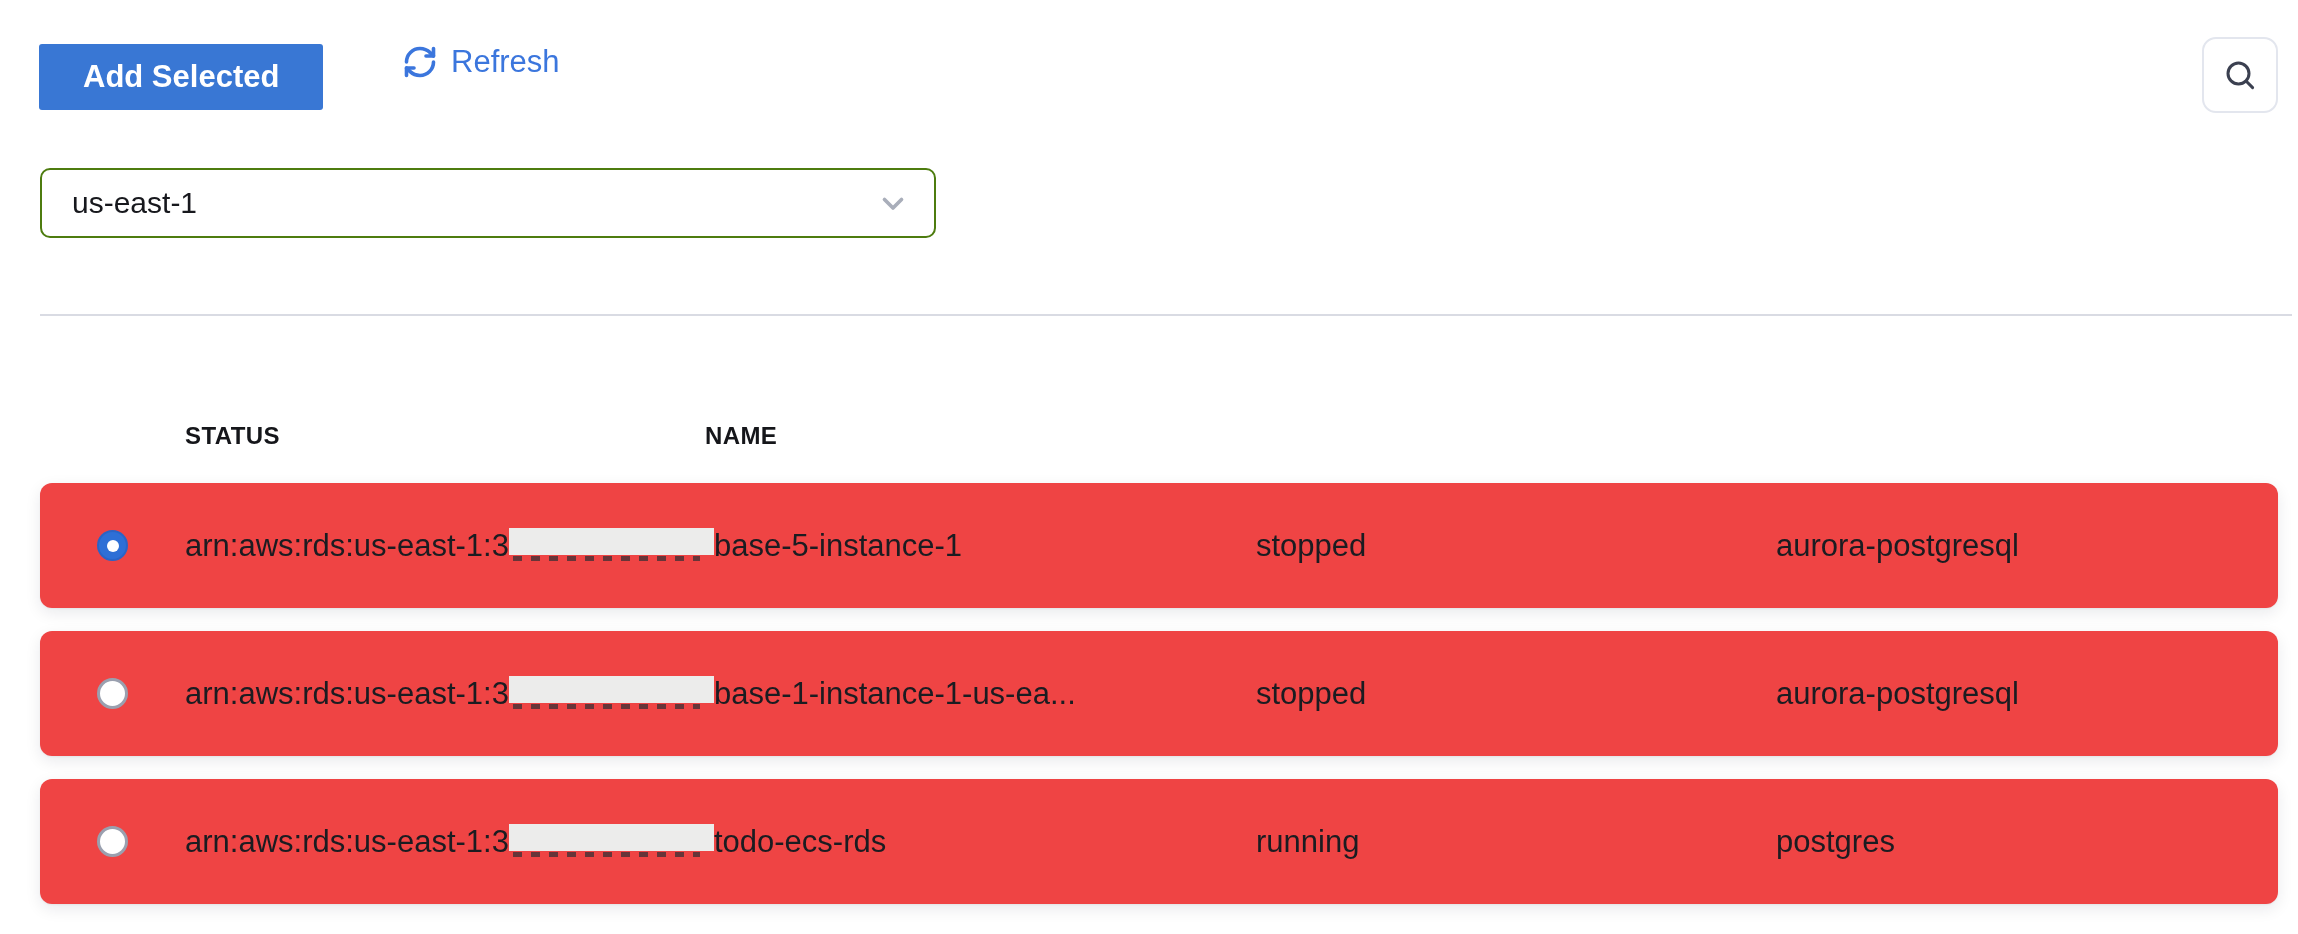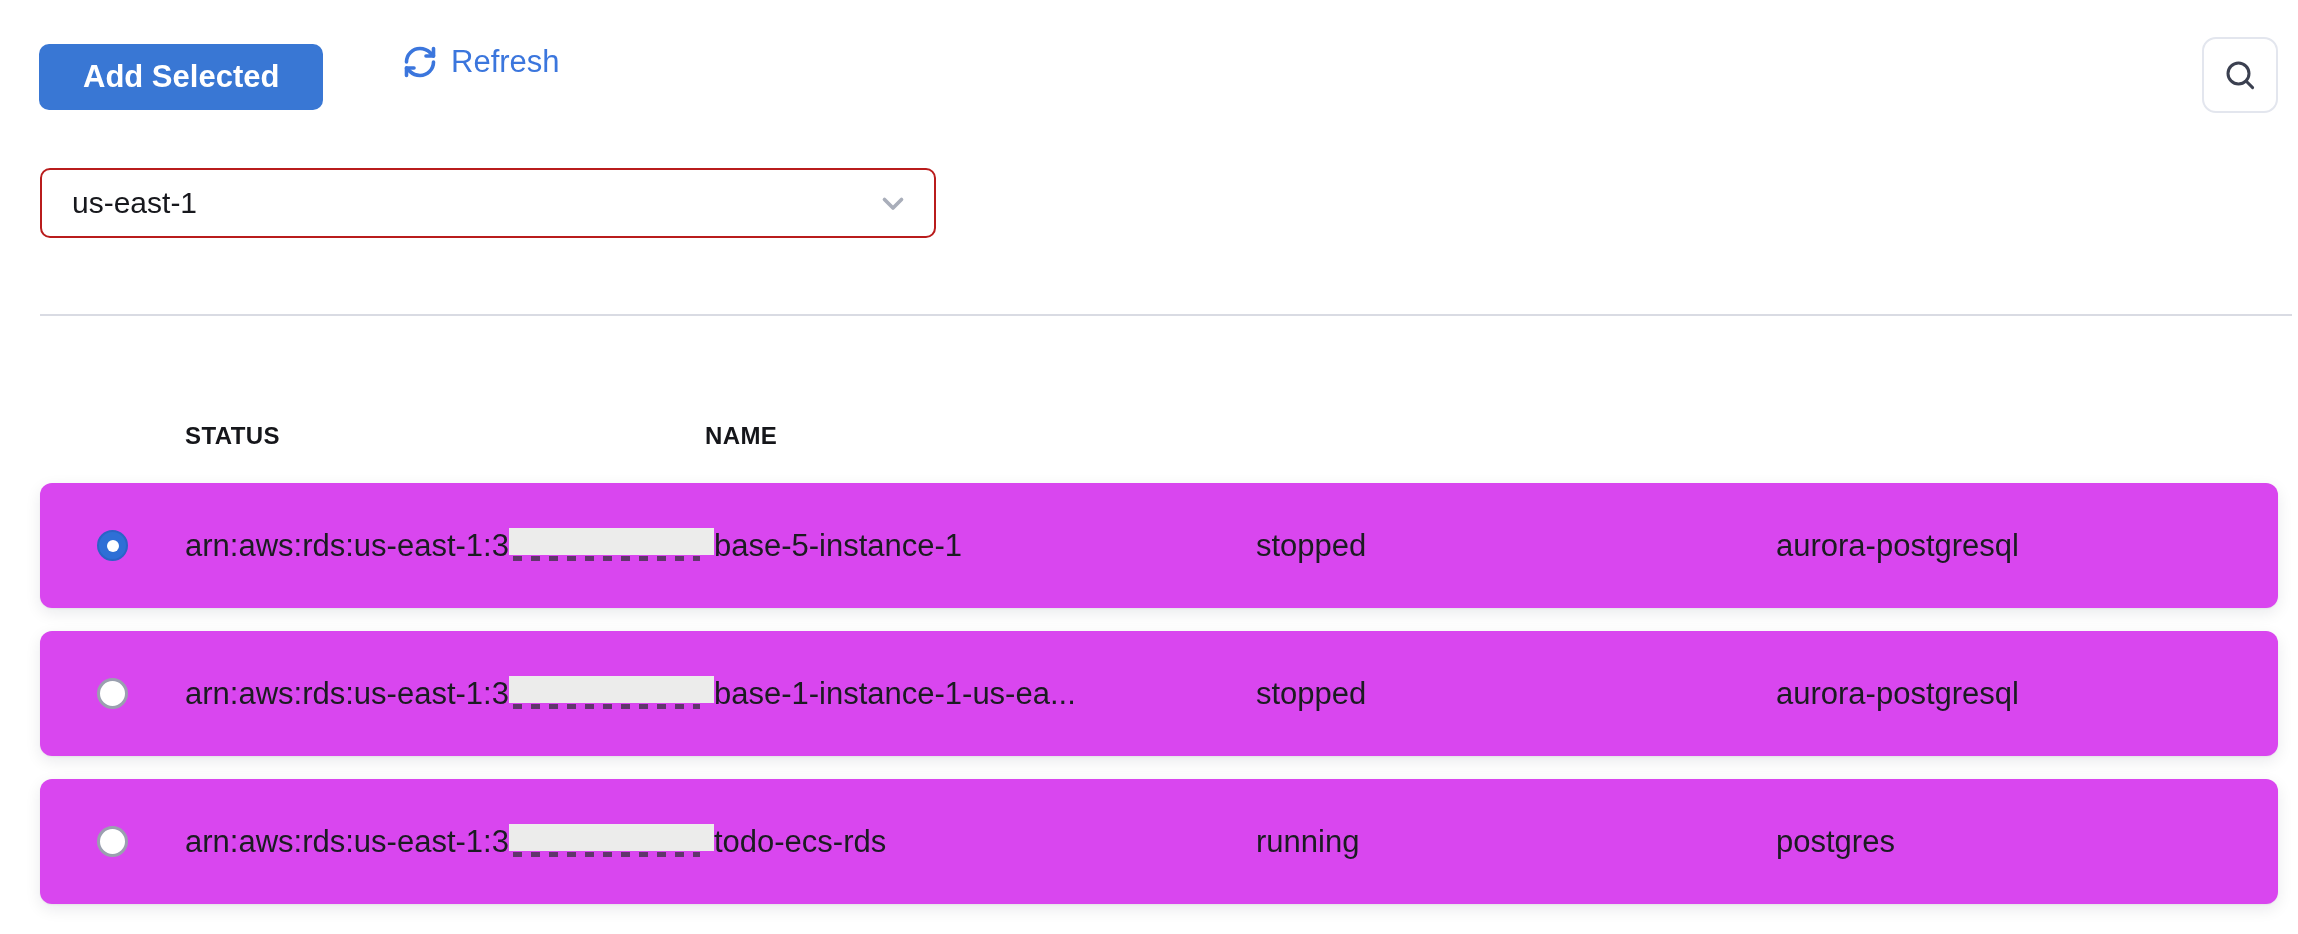--- a/index.html
+++ b/index.html
@@ -8,21 +8,21 @@
     width:2298px;height:934px;
     background:#ffffff;
     font-family:"Liberation Sans","DejaVu Sans",sans-serif;
     color:#17181d;
     overflow:hidden;
   }
   
   .btn-primary{
     position:absolute;left:39px;top:44px;
     height:66px;padding:0 44px;
-    background:#3977d4;border:none;border-radius:10px;
+    background:#3977d4;border:none;border-radius:3px;
     color:#ffffff;font-weight:700;font-size:31px;
     font-family:inherit;
     display:flex;align-items:center;justify-content:center;
     cursor:pointer;
   }
   .refresh-link{
     position:absolute;left:402px;top:44px;height:66px;
     display:flex;align-items:flex-start;gap:13px;
     color:#3b76dd;font-size:31px;font-weight:500;
     cursor:pointer;text-decoration:none;
@@ -31,21 +31,21 @@
     position:absolute;left:2202px;top:37px;
     width:76px;height:76px;
     background:#fff;border:2px solid #e3e6ee;border-radius:14px;
     display:flex;align-items:center;justify-content:center;
     cursor:pointer;
   }
   
   .region-select{
     position:absolute;left:40px;top:168px;
     width:896px;height:70px;box-sizing:border-box;
-    border:2px solid #b91c1c;border-radius:10px;
+    border:2px solid #4d7c0f;border-radius:10px;
     background:#fff;
     display:flex;align-items:center;
     padding-left:30px;
     font-size:30px;color:#17181d;
     cursor:pointer;
   }
   .region-select .chev{
     position:absolute;right:24px;top:50%;transform:translateY(-50%);
     width:34px;height:34px;display:flex;align-items:center;justify-content:center;
   }
@@ -56,21 +56,21 @@
   }
   
   .thead{
     position:absolute;left:40px;top:419px;width:2238px;height:34px;
     display:grid;grid-template-columns:145px 520px 515px 520px 1fr;
     align-items:center;
     font-size:24px;font-weight:700;letter-spacing:.4px;color:#15161a;
   }
   .row-card{
     position:absolute;left:40px;width:2238px;height:125px;
-    background:#d946ef;border-radius:12px;
+    background:#ef4444;border-radius:12px;
     box-shadow:0 1px 2px rgba(16,24,40,.05),0 5px 16px rgba(16,24,40,.09);
     display:grid;grid-template-columns:145px 1035px 520px 1fr;
     align-items:center;
     font-size:31px;color:#1b1c21;
     cursor:pointer;
   }
   .row-1{top:483px;}
   .row-2{top:631px;}
   .row-3{top:779px;}
   .cell-radio{display:flex;align-items:center;justify-content:center;}

